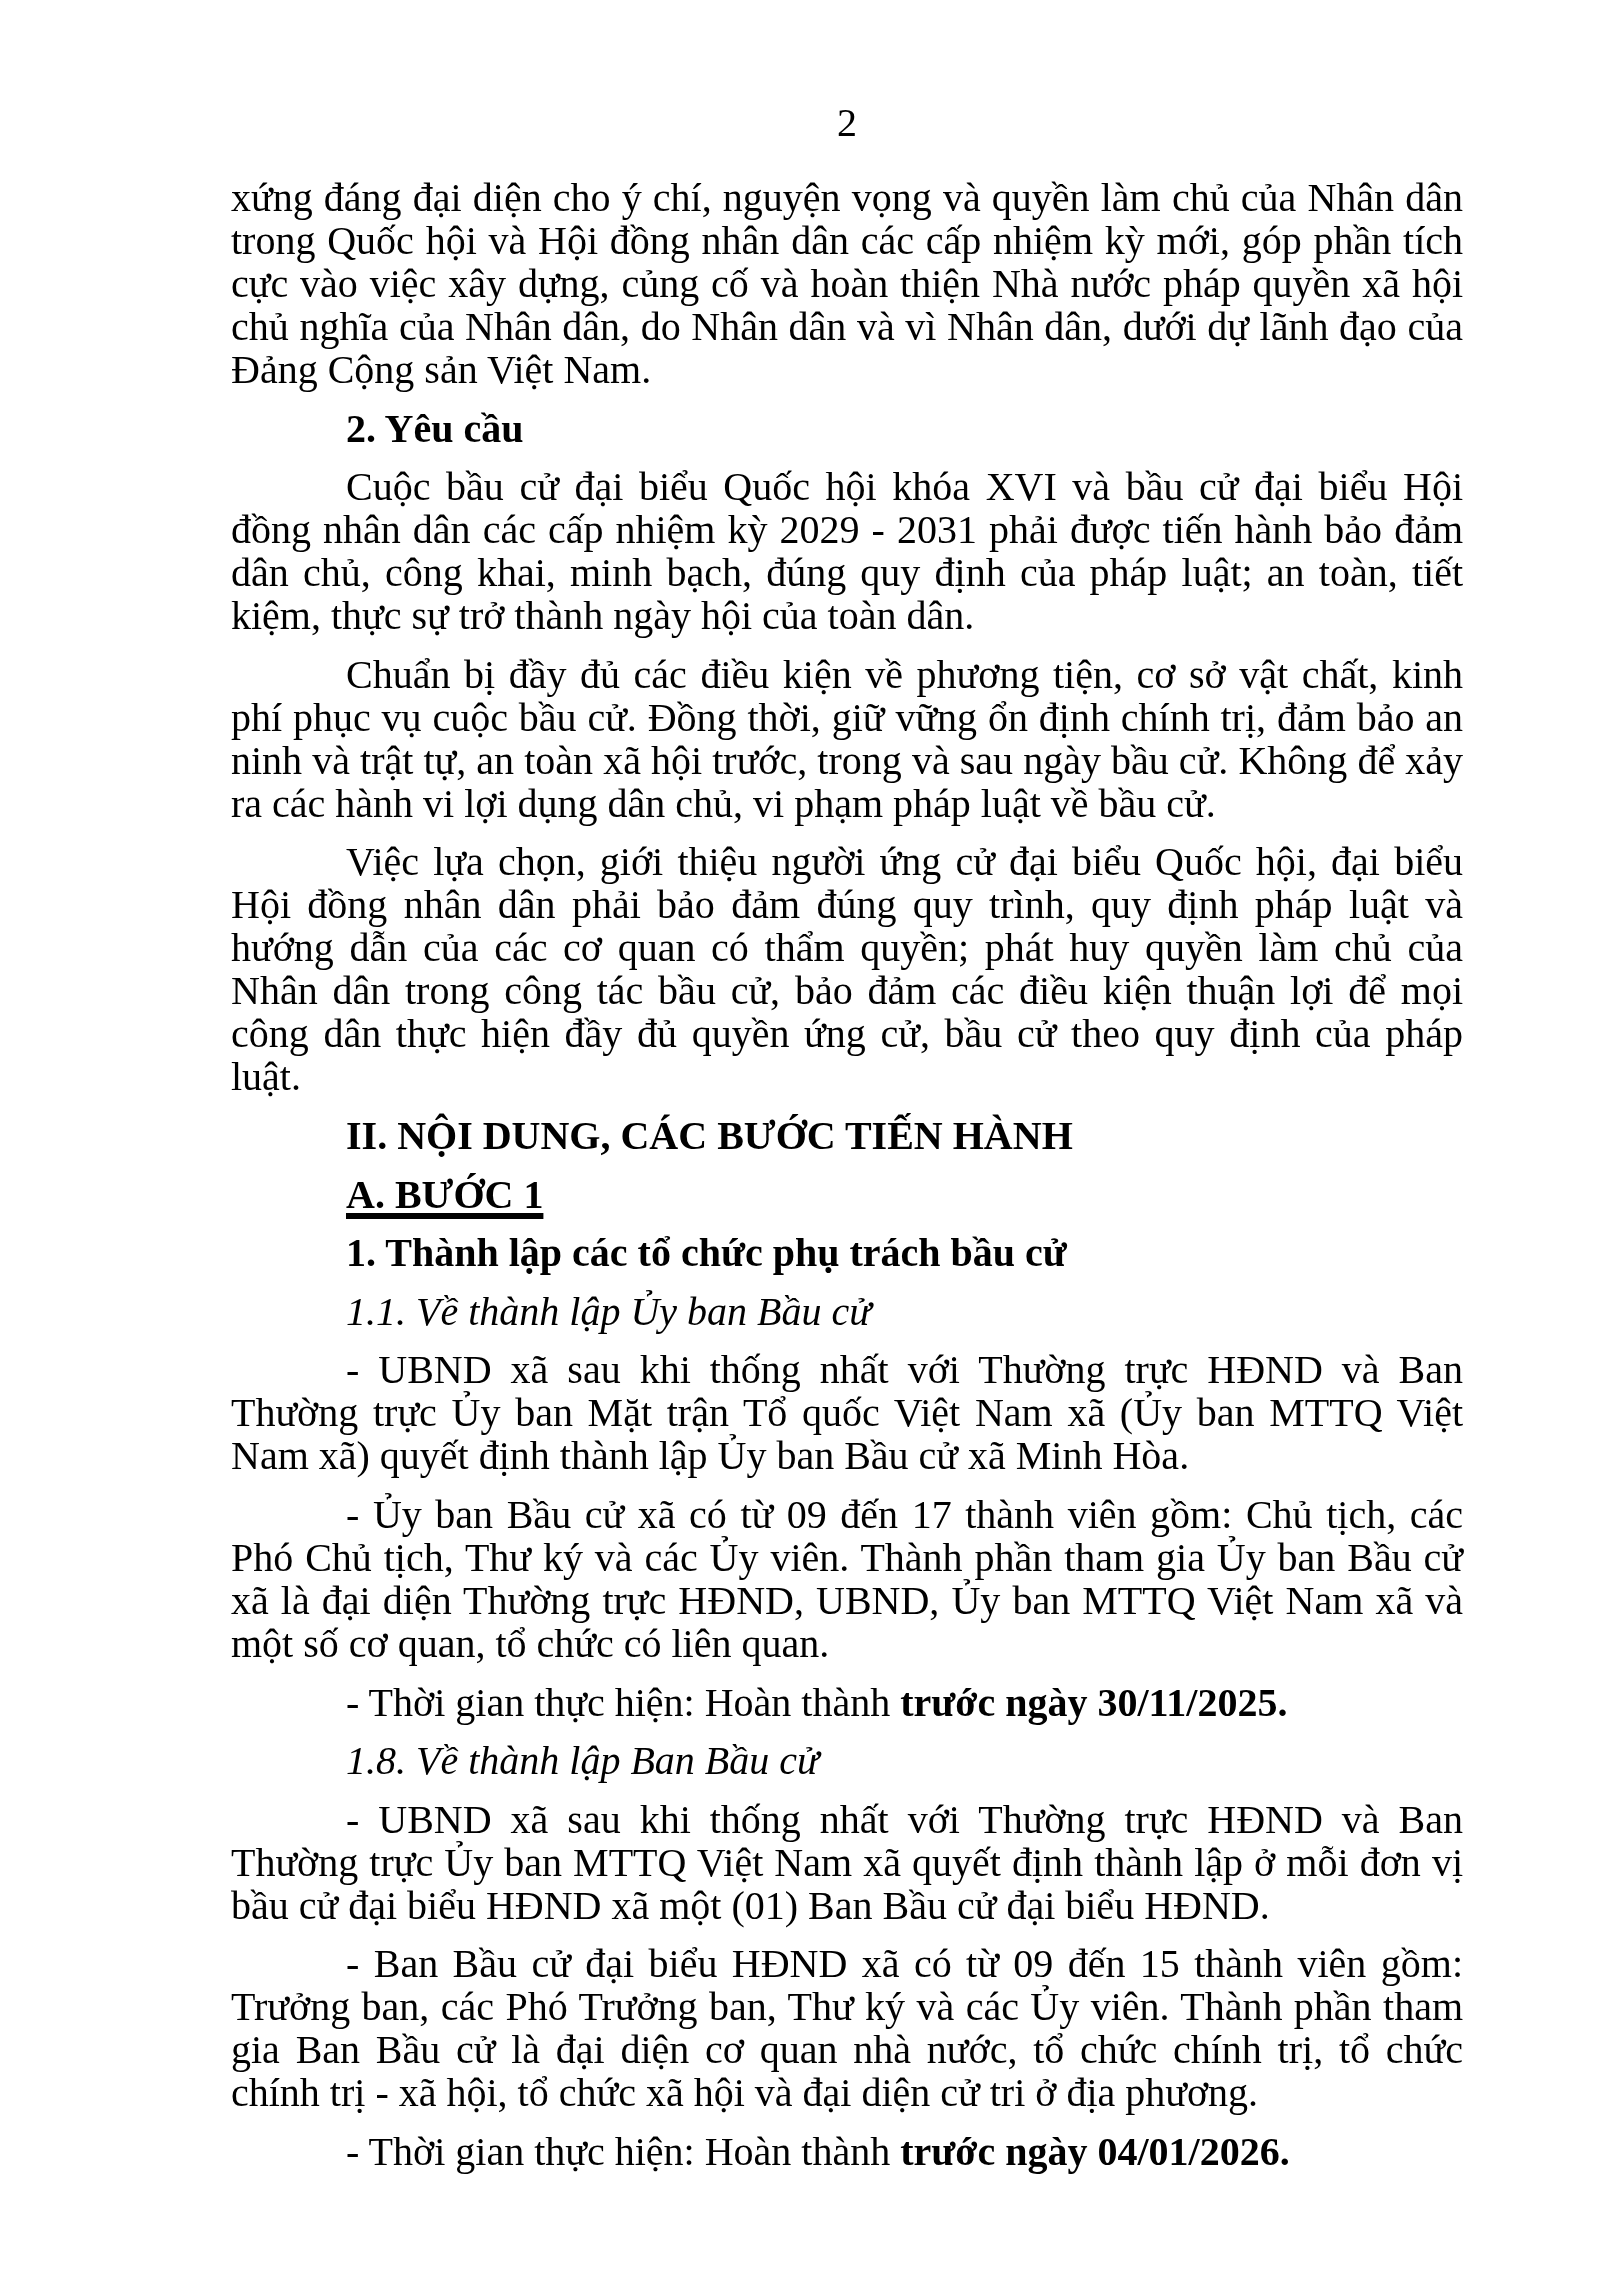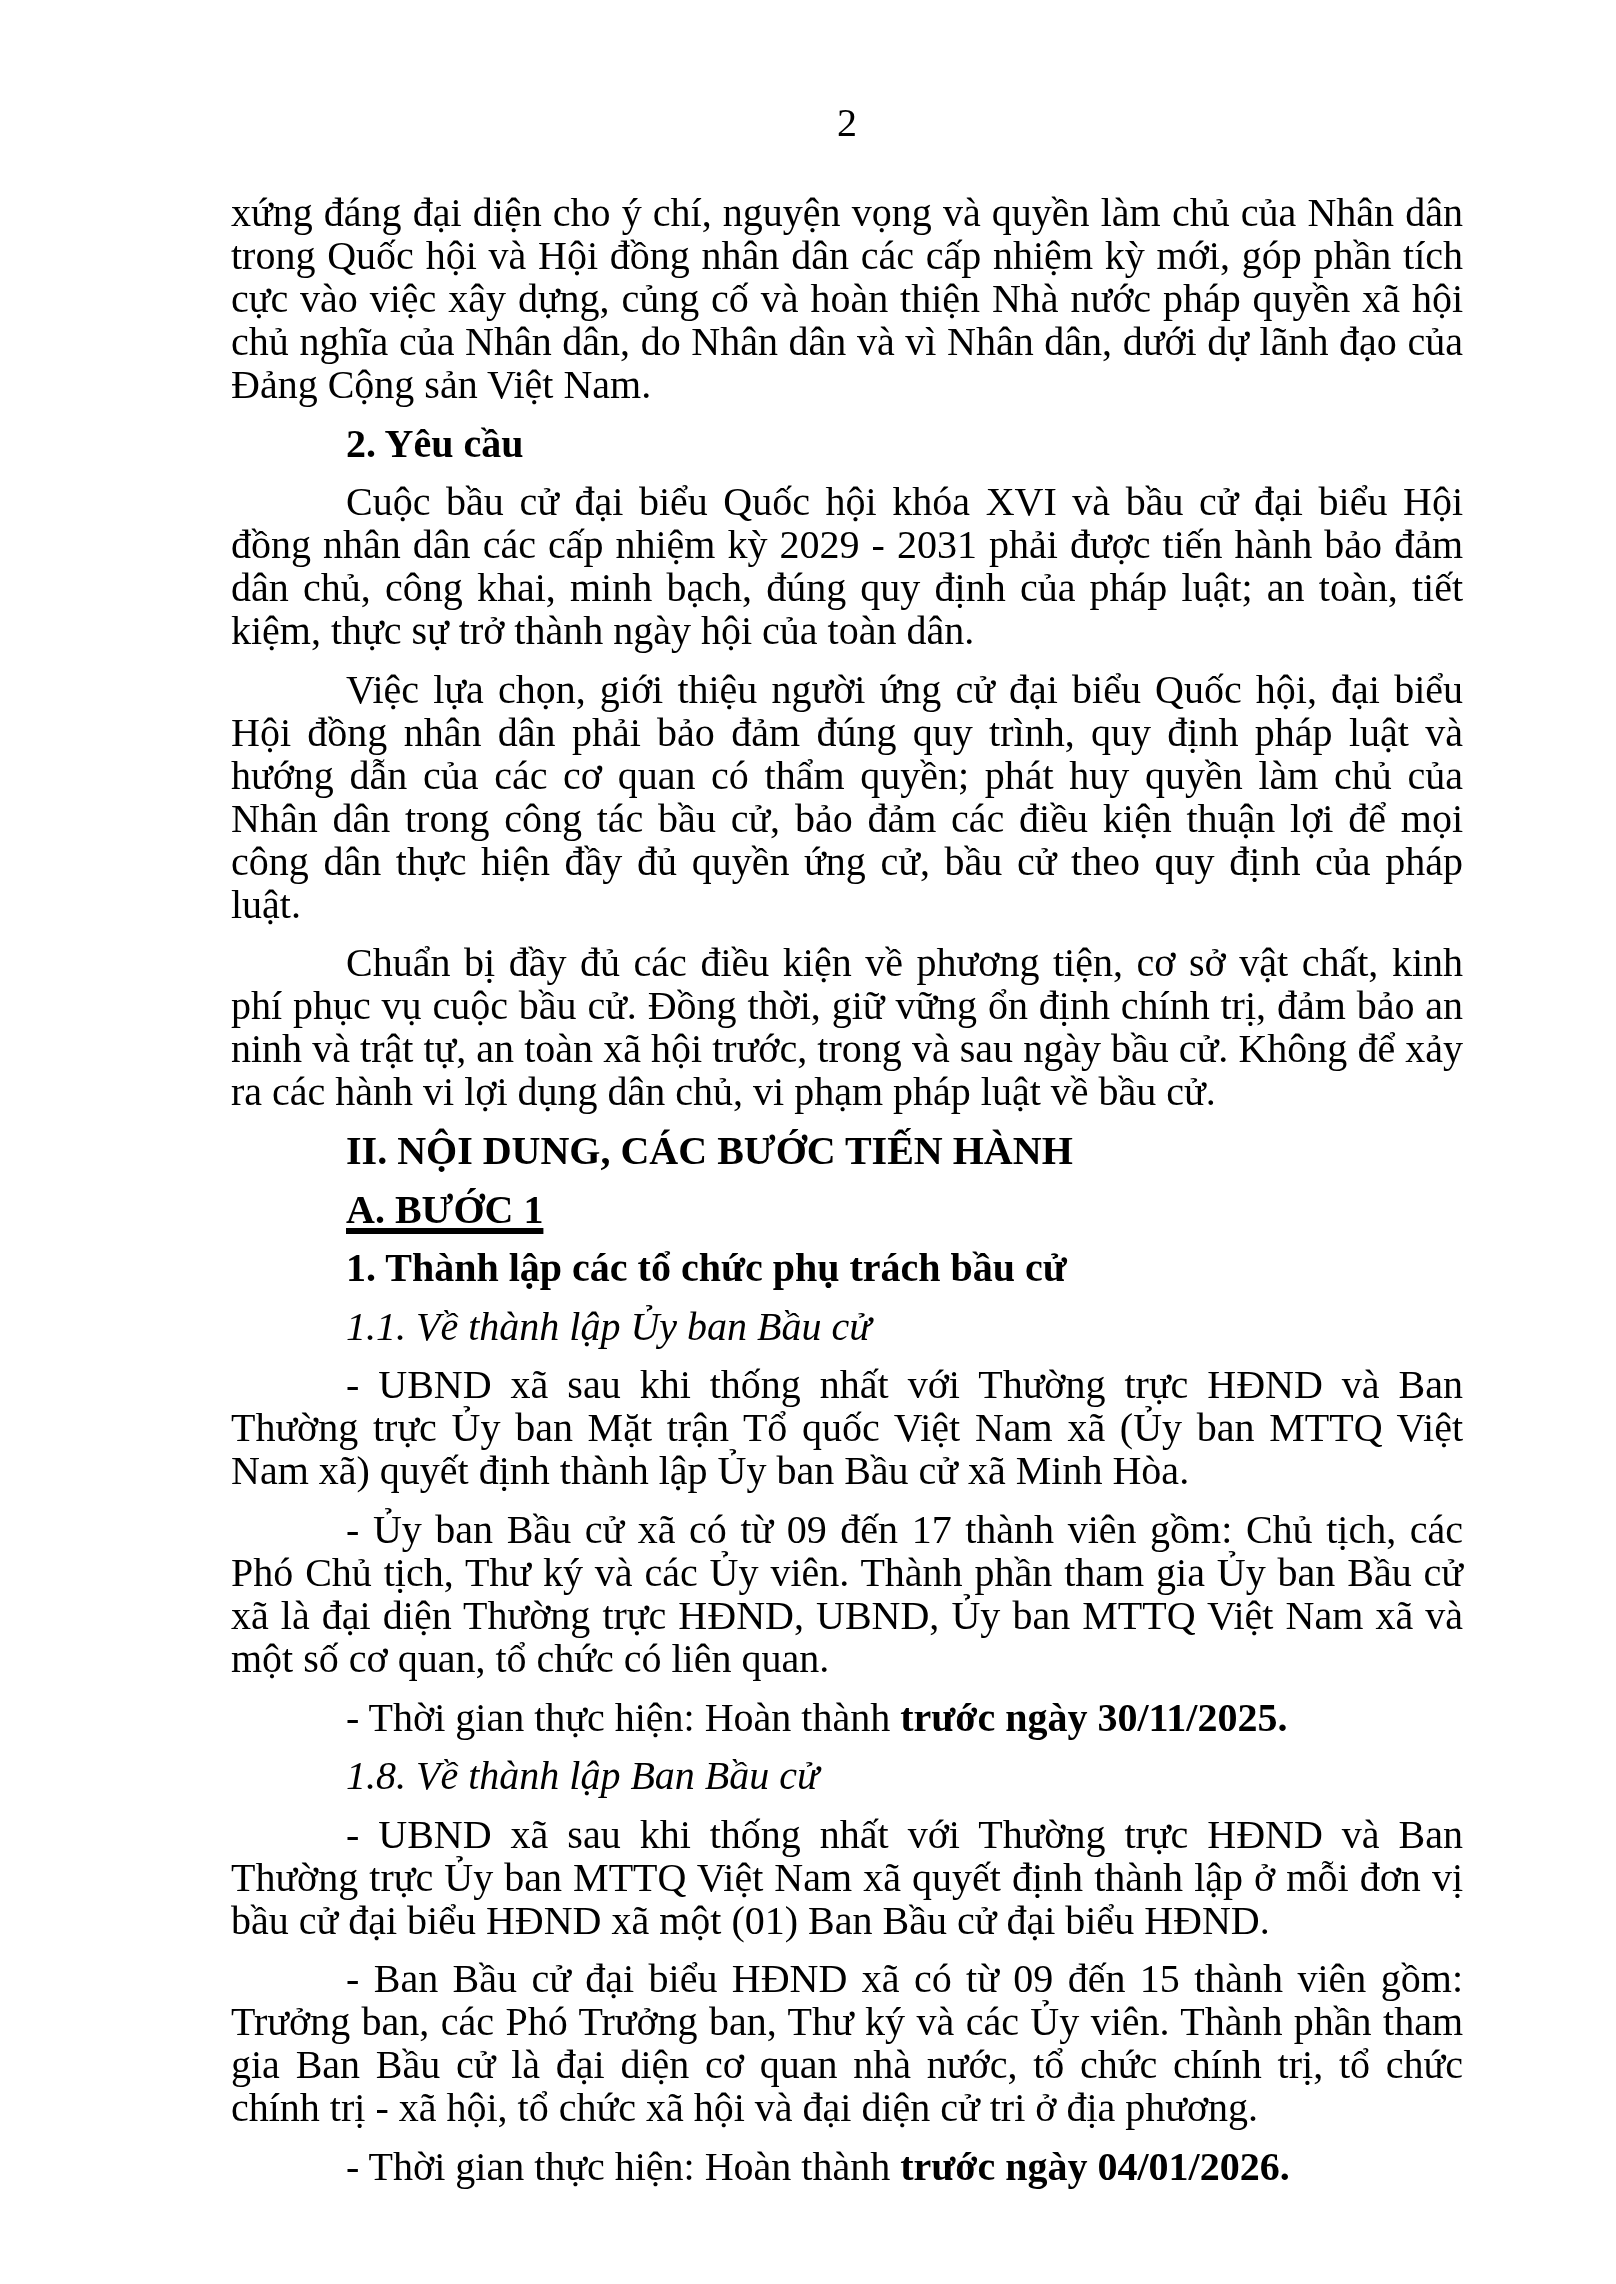--- a/index.html
+++ b/index.html
@@ -34,21 +34,21 @@
     margin: 15.6px 0 0 0;
     text-indent: 115px;
   }
   .para {
     text-align: justify;
   }
   .no-indent {
     text-indent: 0;
   }
   .first-para {
-    margin-top: 47px;
+    margin-top: 32px;
   }
   .heading {
     font-weight: bold;
   }
   .heading-italic {
     font-weight: normal;
     font-style: italic;
   }
   .u {
     text-decoration: underline;
@@ -67,23 +67,23 @@
   <div class="content">
 
     <p class="page-number">2</p>
 
     <p class="block para no-indent first-para">xứng đáng đại diện cho ý chí, nguyện vọng và quyền làm chủ của Nhân dân trong Quốc hội và Hội đồng nhân dân các cấp nhiệm kỳ mới, góp phần tích cực vào việc xây dựng, củng cố và hoàn thiện Nhà nước pháp quyền xã hội chủ nghĩa của Nhân dân, do Nhân dân và vì Nhân dân, dưới dự lãnh đạo của Đảng Cộng sản Việt Nam.</p>
 
     <p class="block heading">2. Yêu cầu</p>
 
     <p class="block para">Cuộc bầu cử đại biểu Quốc hội khóa XVI và bầu cử đại biểu Hội đồng nhân dân các cấp nhiệm kỳ 2029 - 2031 phải được tiến hành bảo đảm dân chủ, công khai, minh bạch, đúng quy định của pháp luật; an toàn, tiết kiệm, thực sự trở thành ngày hội của toàn dân.</p>
 
+    <p class="block para">Chuẩn bị đầy đủ các điều kiện về phương tiện, cơ sở vật chất, kinh phí phục vụ cuộc bầu cử. Đồng thời, giữ vững ổn định chính trị, đảm bảo an ninh và trật tự, an toàn xã hội trước, trong và sau ngày bầu cử. Không để xảy ra các hành vi lợi dụng dân chủ, vi phạm pháp luật về bầu cử.</p>
+
     <p class="block para">Việc lựa chọn, giới thiệu người ứng cử đại biểu Quốc hội, đại biểu Hội đồng nhân dân phải bảo đảm đúng quy trình, quy định pháp luật và hướng dẫn của các cơ quan có thẩm quyền; phát huy quyền làm chủ của Nhân dân trong công tác bầu cử, bảo đảm các điều kiện thuận lợi để mọi công dân thực hiện đầy đủ quyền ứng cử, bầu cử theo quy định của pháp luật.</p>
-
-    <p class="block para">Chuẩn bị đầy đủ các điều kiện về phương tiện, cơ sở vật chất, kinh phí phục vụ cuộc bầu cử. Đồng thời, giữ vững ổn định chính trị, đảm bảo an ninh và trật tự, an toàn xã hội trước, trong và sau ngày bầu cử. Không để xảy ra các hành vi lợi dụng dân chủ, vi phạm pháp luật về bầu cử.</p>
 
     <p class="block heading">II. NỘI DUNG, CÁC BƯỚC TIẾN HÀNH</p>
 
     <p class="block heading"><span class="u">A. BƯỚC 1</span></p>
 
     <p class="block heading">1. Thành lập các tổ chức phụ trách bầu cử</p>
 
     <p class="block heading-italic">1.1. Về thành lập Ủy ban Bầu cử</p>
 
     <p class="block para">- UBND xã sau khi thống nhất với Thường trực HĐND và Ban Thường trực Ủy ban Mặt trận Tổ quốc Việt Nam xã (Ủy ban MTTQ Việt Nam xã) quyết định thành lập Ủy ban Bầu cử xã Minh Hòa.</p>

